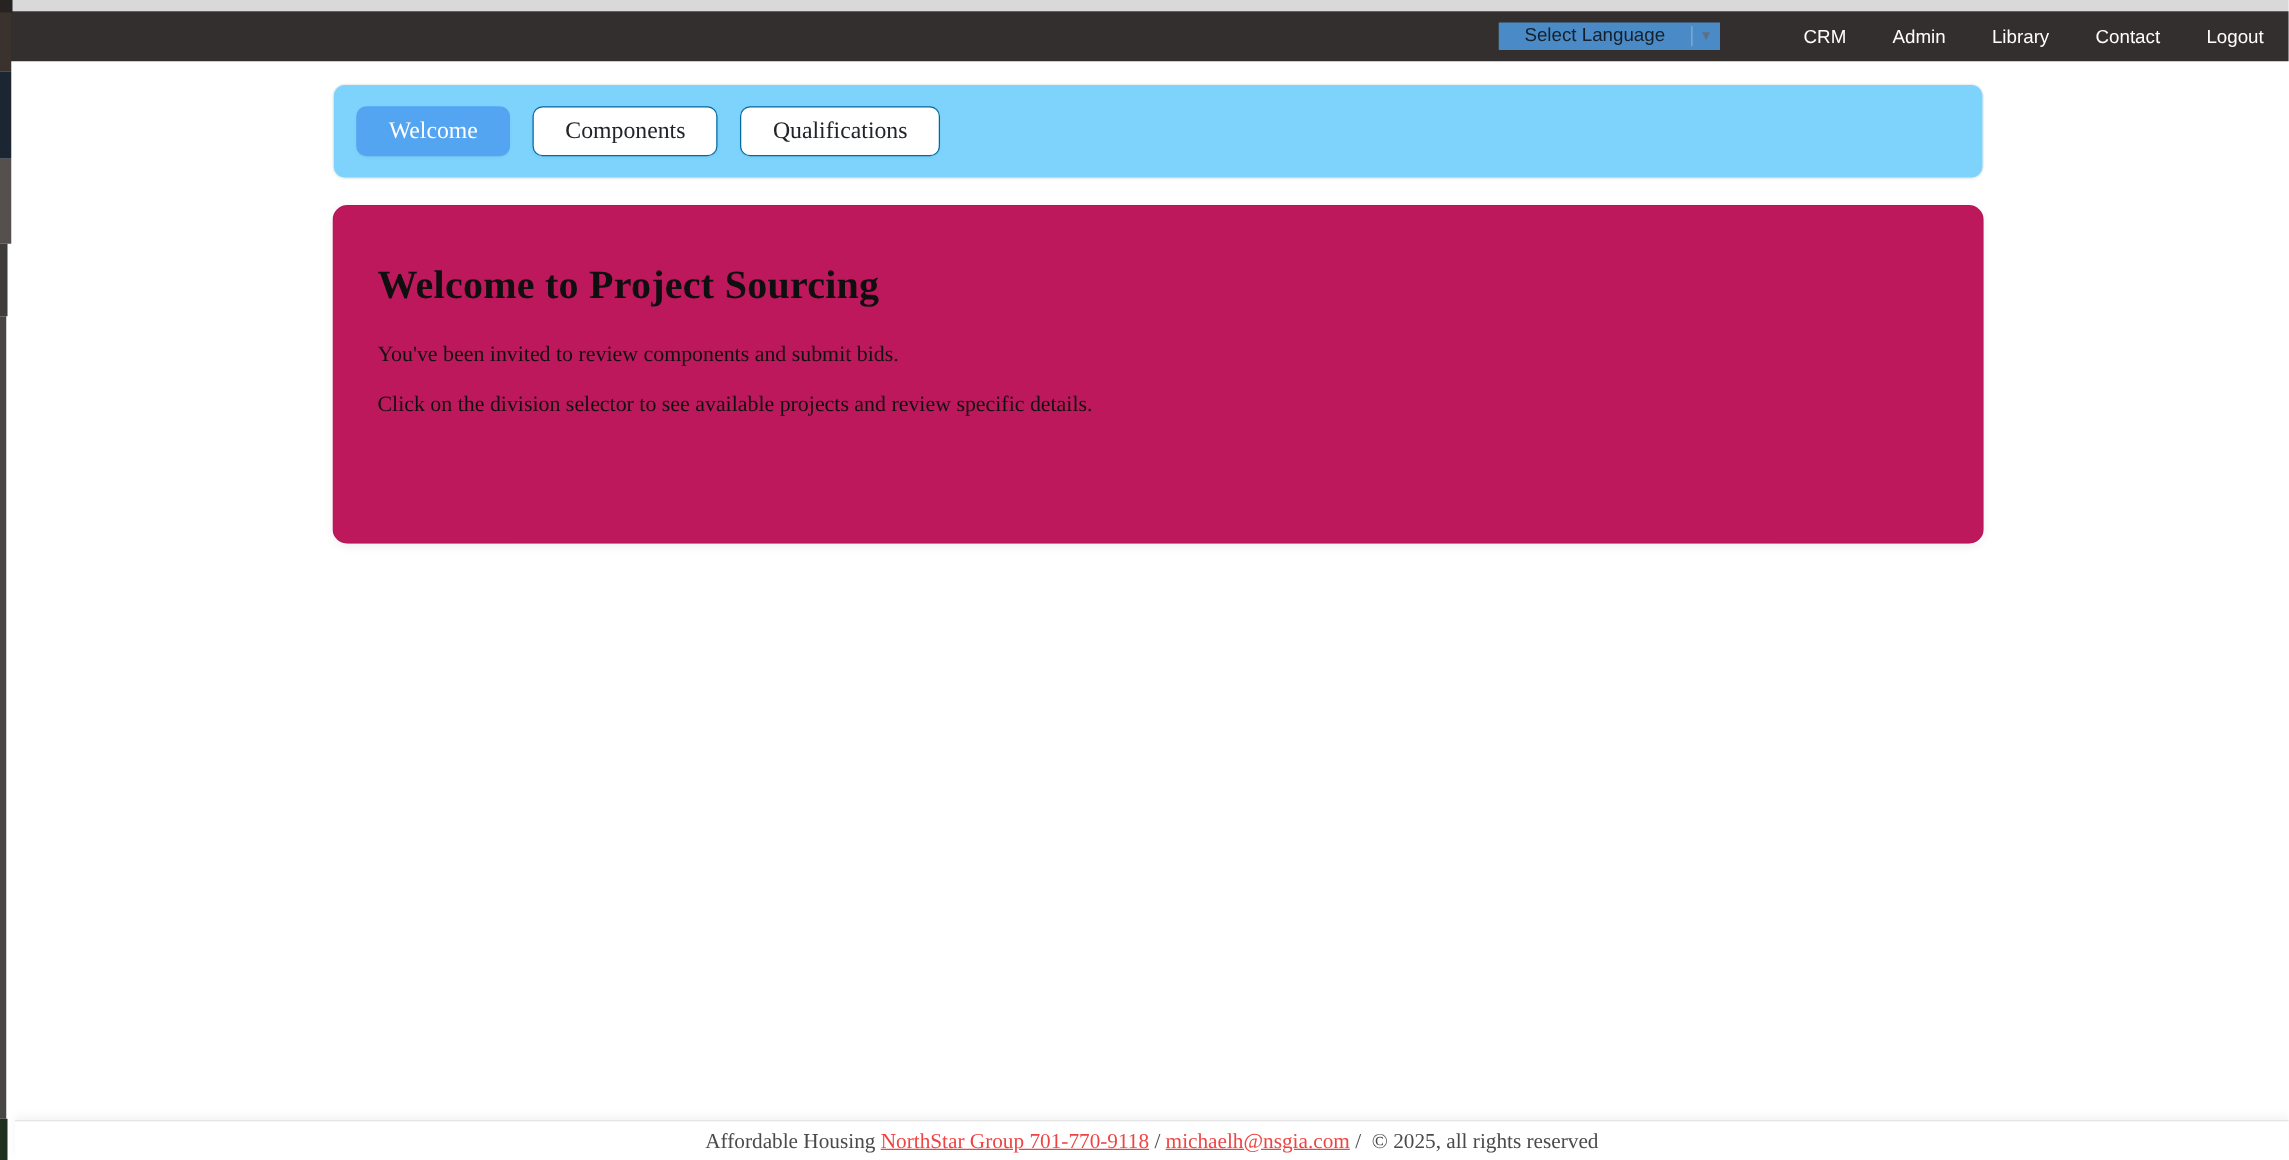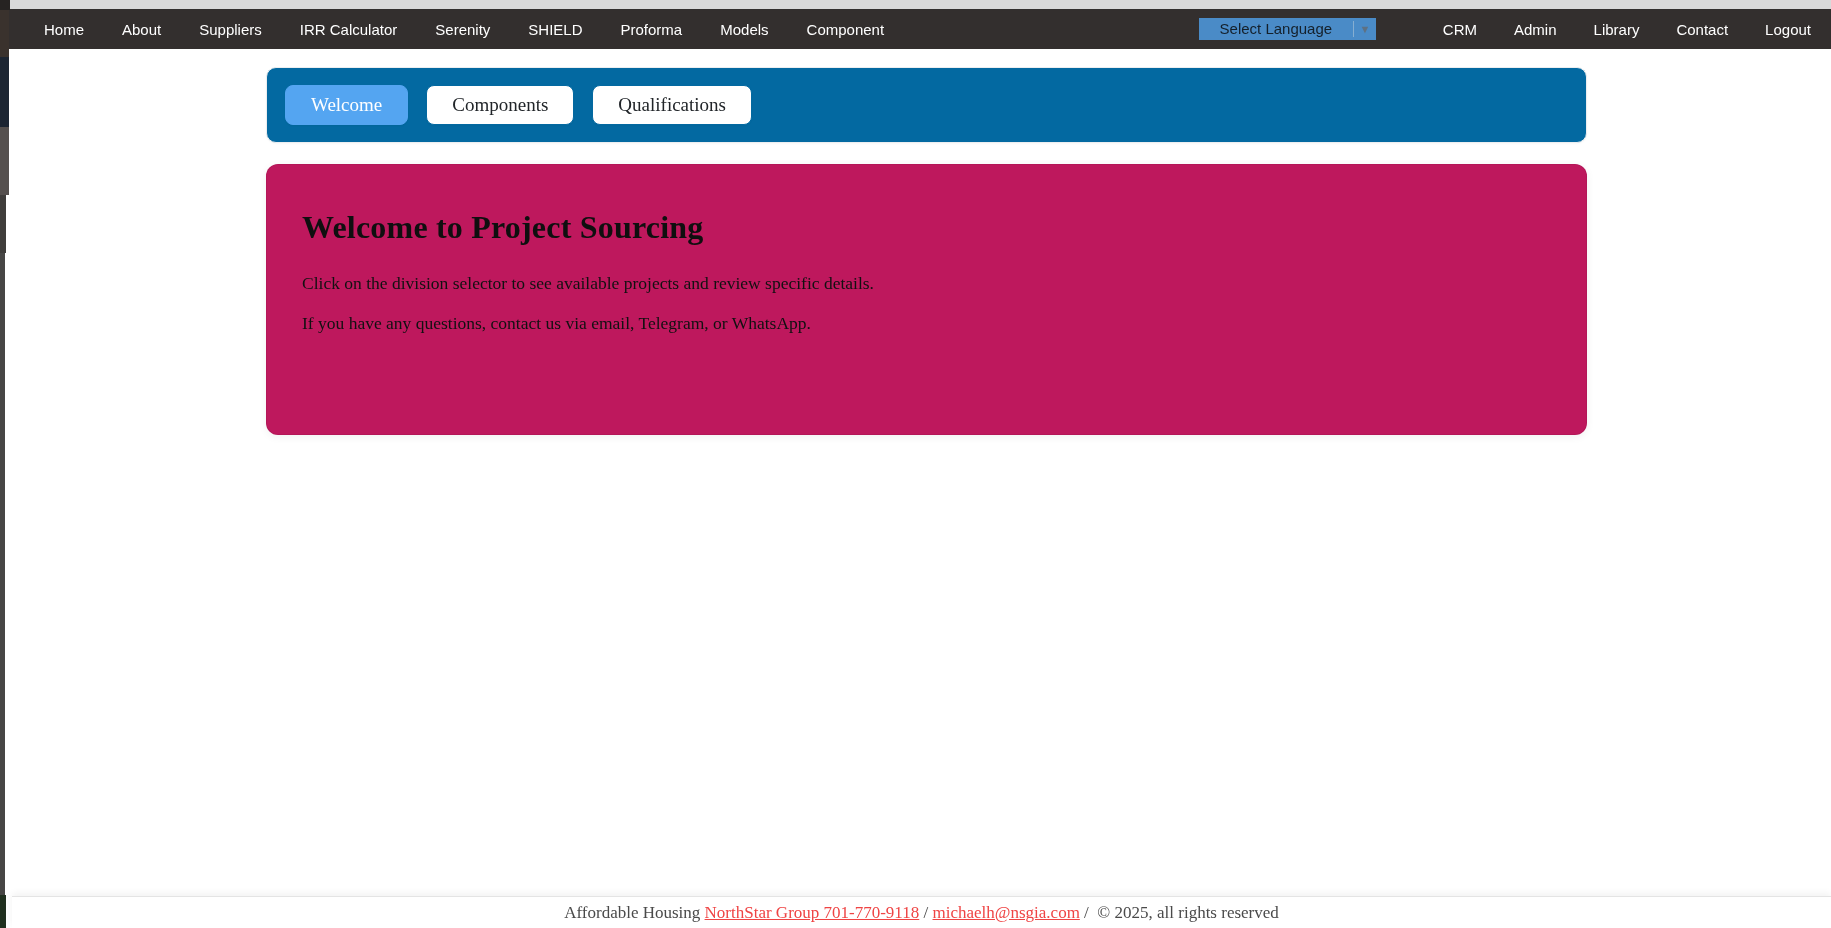--- a/index.html
+++ b/index.html
@@ -37,21 +37,21 @@
     display: flex; align-items: center; margin-right: 30px; cursor: pointer;
   }
   .gt-text { flex: 1; text-align: center; color: #14202b; font-size: 15px; line-height: 22px; }
   .gt-sep { width: 1px; height: 16px; background: #86aed1; }
   .gt-arrow { width: 22px; text-align: center; color: #5e7183; font-size: 11px; }
 
   
   .container { width: 1321px; margin-left: 266px; }
 
   .tabbar {
-    margin-top: 18px; background: #0369a1; border: 1px solid #eceef0;
+    margin-top: 18px; background: #7dd3fc; border: 1px solid #eceef0;
     border-radius: 10px; padding: 17px 18px; display: flex; gap: 18px;
     box-shadow: 0 1px 2px rgba(0,0,0,0.03);
   }
   .tab-btn {
     font-family: "Liberation Serif", serif; font-size: 19px;
     padding: 8px 25px; border-radius: 8px; cursor: pointer;
     background: #ffffff; border: 1px solid #0369a1; color: #212529;
     box-shadow: 0 1px 2px rgba(0,0,0,0.04);
   }
   .tab-btn.active { background: #54a5f1; border: 1px solid #54a5f1; color: #ffffff; }
@@ -88,31 +88,20 @@
   <div class="edge-seg seg3"></div>
   <div class="edge-seg seg4"></div>
   <div class="edge-seg seg5"></div>
   <div class="edge-seg seg6"></div>
   <div class="edge-seg seg7"></div>
 </div>
 
 <div class="top-strip"></div>
 
 <nav class="navbar">
-  <div class="nav-left">
-    <span class="nav-link">Home</span>
-    <span class="nav-link">About</span>
-    <span class="nav-link">Suppliers</span>
-    <span class="nav-link">IRR Calculator</span>
-    <span class="nav-link">Serenity</span>
-    <span class="nav-link">SHIELD</span>
-    <span class="nav-link">Proforma</span>
-    <span class="nav-link">Models</span>
-    <span class="nav-link">Component</span>
-  </div>
   <div class="nav-right">
     <div class="gt-widget">
       <span class="gt-text">Select Language</span>
       <span class="gt-sep"></span>
       <span class="gt-arrow">▼</span>
     </div>
     <span class="nav-link">CRM</span>
     <span class="nav-link">Admin</span>
     <span class="nav-link">Library</span>
     <span class="nav-link">Contact</span>
@@ -123,21 +112,21 @@
 <div class="container">
 
   <div class="tabbar">
     <button class="tab-btn active">Welcome</button>
     <button class="tab-btn">Components</button>
     <button class="tab-btn">Qualifications</button>
   </div>
 
   <div class="welcome-card">
     <h1>Welcome to Project Sourcing</h1>
+    <p>You've been invited to review components and submit bids.</p>
     <p>Click on the division selector to see available projects and review specific details.</p>
-    <p>If you have any questions, contact us via email, Telegram, or WhatsApp.</p>
   </div>
 
 </div>
 
 <footer class="footer">
   <span>Affordable Housing </span><a>NorthStar Group 701-770-9118</a><span> / </span><a>michaelh@nsgia.com</a><span> / </span><span> © 2025, all rights reserved</span>
 </footer>
 
 </body></html>

